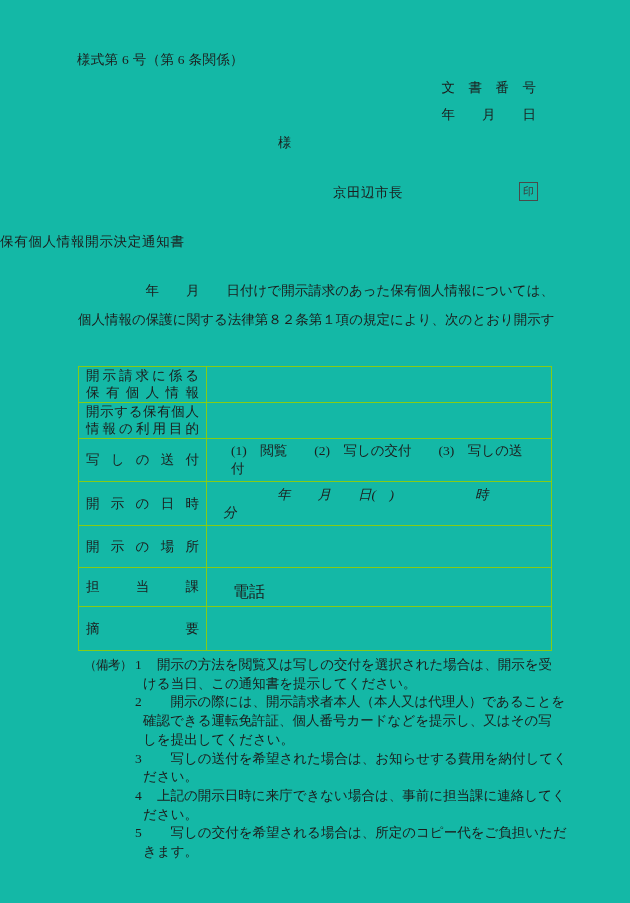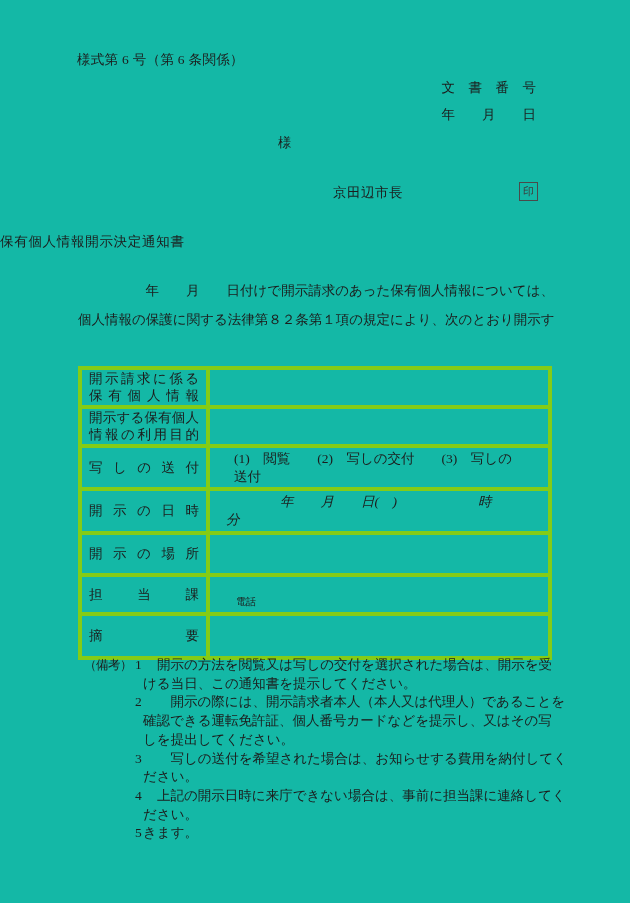--- a/index.html
+++ b/index.html
@@ -25,30 +25,30 @@
     border: 1px solid #4a4a4a;
     display: flex; align-items: center; justify-content: center;
     font-size: 11px; color: #3c3c3c;
   }
   .doc-title { left: 0; top: 233px; width: 630px; letter-spacing: 0.7px; }
 
   .body-par { left: 78px; top: 277px; width: 478px; line-height: 28.8px; }
 
   .form-table-wrap { left: 78px; top: 366px; }
   table.form-table { border-collapse: collapse; table-layout: fixed; width: 474px; }
-  table.form-table td { border: 4px solid #84cc16; vertical-align: middle; }
+  table.form-table td { border: 1px solid #84cc16; vertical-align: middle; }
   td.lbl {
     width: 128px; padding: 1px 7px;
     text-align: justify; text-align-last: justify; text-justify: inter-character;
   }
   td.lbl .lbl-line { line-height: 16.5px; text-align: justify; text-align-last: justify; }
   td.val { padding: 0 24px; }
   td.val.val-datetime { padding-left: 16px; font-style: italic; }
   td.val.val-tel { position: relative; }
-  .tel-label { position: absolute; left: 26px; bottom: 3px; font-size: 10px; }
+  .tel-label { position: absolute; left: 26px; bottom: 3px; font-size: 16px; }
 
   .notes { left: 78px; top: 656px; width: 492px; line-height: 18.7px; }
   .notes-header { position: absolute; left: 6px; top: 0; font-size: 12.5px; letter-spacing: -0.5px; }
   .note { display: flex; }
   .note .nnum { flex: none; width: 22px; margin-left: 57px; }
   .note .nlines { flex: 1; min-width: 0; }
   .note .nline.cont { margin-left: -14px; }
 </style>
 </head>
 <body>
@@ -148,18 +148,19 @@
       <span class="nnum">4</span>
       <div class="nlines">
         <div class="nline">上記の開示日時に来庁できない場合は、事前に担当課に連絡してく</div>
         <div class="nline cont">ださい。</div>
       </div>
     </div>
 
     <div class="note">
       <span class="nnum">5</span>
       <div class="nlines">
+        <div class="nline">　写しの交付を希望される場合は、所定のコピー代をご負担いただ</div>
         <div class="nline cont">きます。</div>
       </div>
     </div>
   </div>
 
 </div>
 
 </body></html>

